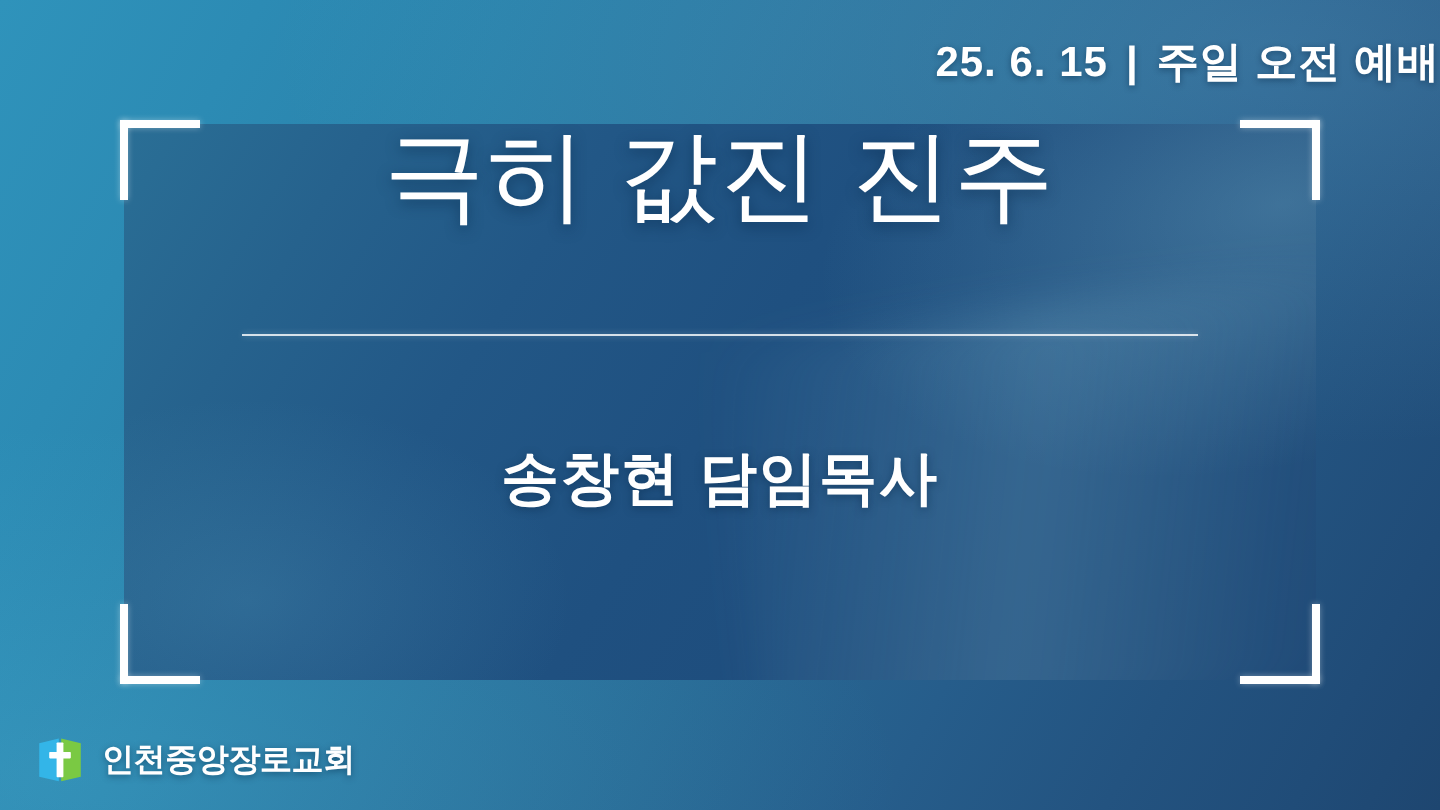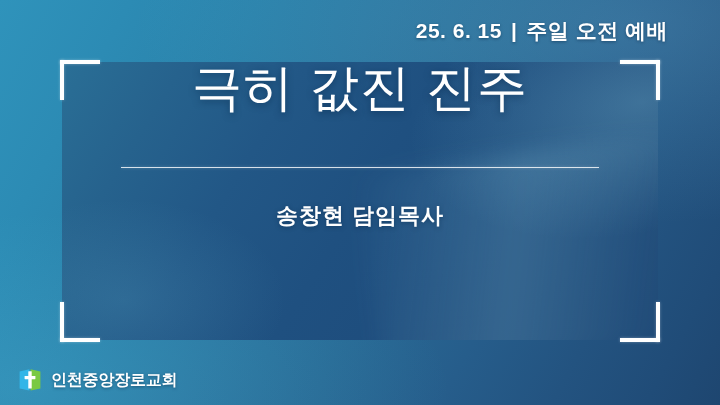--- a/index.html
+++ b/index.html
@@ -42,21 +42,20 @@
   
   .header {
     position: absolute;
     top: 0;
     left: 0;
     right: 0;
     height: 62px;
     display: flex;
     align-items: center;
     justify-content: flex-end;
-    padding-right: 52px;
     box-sizing: border-box;
   }
 
   .header-text {
     color: #ffffff;
     font-size: 21px;
     font-weight: bold;
     letter-spacing: 0.5px;
     white-space: nowrap;
     text-shadow: 0 1px 3px rgba(0,30,60,0.45);
@@ -186,23 +185,23 @@
 
   .divider {
     margin-top: 52px;
     width: 478px;
     height: 1px;
     background: rgba(255,255,255,0.82);
     box-shadow: 0 0 3px rgba(255,255,255,0.3);
   }
 
   .speaker {
-    margin-top: 33px;
-    color: #ffffff;
-    font-size: 22px;
+    margin-top: 52px;
+    color: #ffffff;
+    font-size: 29px;
     font-weight: bold;
     letter-spacing: 1px;
     white-space: nowrap;
     text-shadow: 0 1px 4px rgba(8,40,72,0.5);
   }
 
   
   .footer-logo {
     position: absolute;
     left: 17px;

